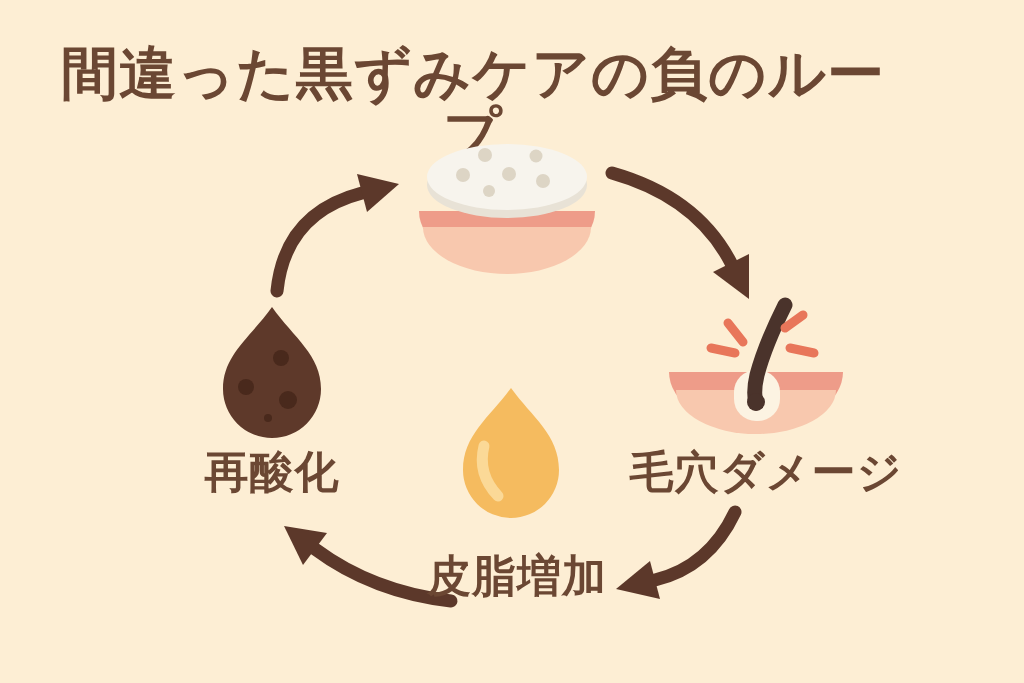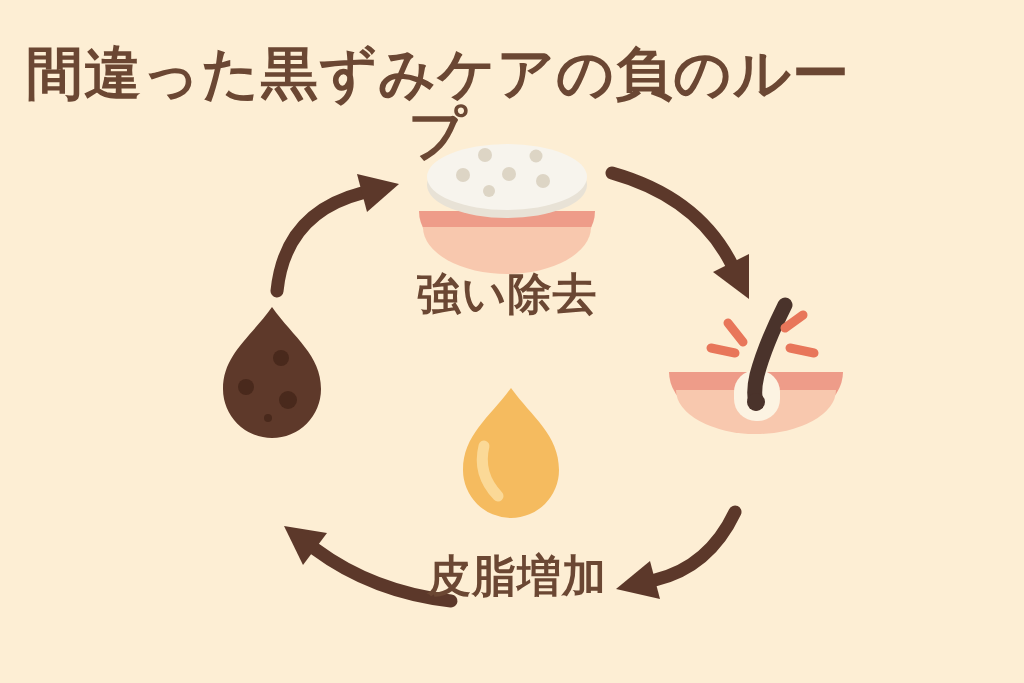--- a/index.html
+++ b/index.html
@@ -17,20 +17,21 @@
   .title{
     position:absolute;
     left:0;top:44px;width:876px;
     text-align:center;
     font-size:57px;
     font-weight:800;
     letter-spacing:1px;
     color:var(--c-text,#6b4733);
     margin:0;
     line-height:1.05;
+    padding-left:35px;
   }
   .diagram-svg{
     position:absolute;left:0;top:0;width:1024px;height:683px;
   }
   .step-label{
     position:absolute;
     text-align:center;
     font-size:44px;
     font-weight:800;
     line-height:1;
@@ -122,16 +123,17 @@
         <circle class="oxidized-spot" cx="268" cy="418" r="4"></circle>
       </g>
     </g>
 
     <g>
       <path class="sebum-body" d="M 511 388 C 532 417 559 435 559 470 A 48 48 0 0 1 463 470 C 463 435 490 417 511 388 Z"></path>
       <path class="sebum-highlight" d="M 484 446 Q 477 474 498 496"></path>
     </g>
   </svg>
 
-  <div class="step-label label-strong-removal">強い除去</div>
+  <div class="step-label label-pore-damage">毛穴ダメージ</div>
   <div class="step-label label-sebum-increase">皮脂増加</div>
+  <div class="step-label label-re-oxidation">再酸化</div>
 
 </div>
 
 </body></html>

